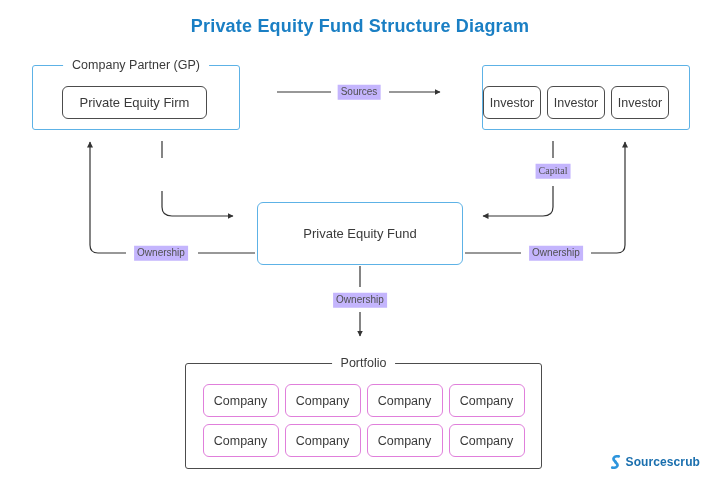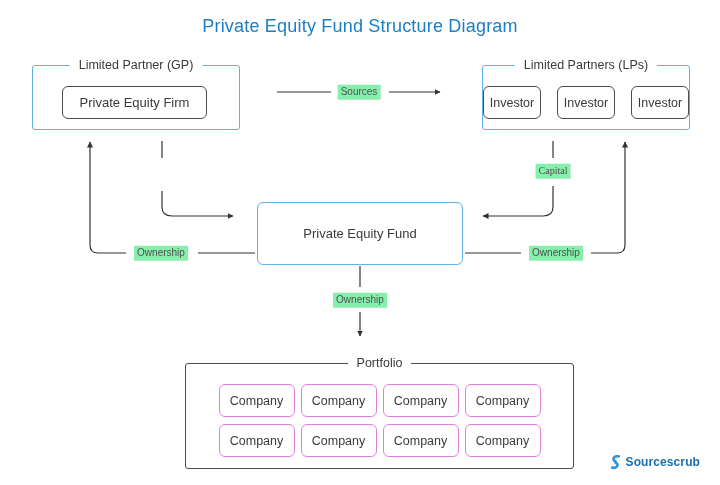--- a/index.html
+++ b/index.html
@@ -20,21 +20,21 @@
     font-family: "Liberation Sans", sans-serif;
     overflow: hidden;
   }
   .title {
     position: absolute;
     top: 16px; left: 0;
     width: 100%;
     margin: 0;
     text-align: center;
     font-size: 18px;
-    font-weight: normal;
+    font-weight: bold;
     letter-spacing: 0.2px;
     color: var(--title-blue);
   }
   #connector-lines {
     position: absolute;
     top: 0; left: 0;
     pointer-events: none;
   }
   .conn { fill: none; stroke: var(--line); stroke-width: 1.2px; }
   .arrowhead { fill: var(--line); }
@@ -63,43 +63,43 @@
   }
   .node.gray { border: 1.5px solid var(--box-gray); }
   .node.blue { border: 1.5px solid var(--accent-blue); align-items: center; }
   .node.pink { border: 1.5px solid var(--company-pink); }
 
   #gp   { left: 32px;  top: 65px; width: 206px; height: 63px; }
   #lp   { left: 482px; top: 65px; width: 206px; height: 63px; }
   .firm { position: absolute; left: 29px; top: 20px; width: 145px; height: 33px; font-size: 13px; }
   .investor-row {
     position: absolute; top: 20px; left: 0; width: 100%;
-    display: flex; justify-content: space-between; gap: 6px;
+    display: flex; justify-content: flex-start; gap: 6px;
   }
   .investor { width: 58px; height: 33px; }
 
   #fund {
     position: absolute;
     left: 257px; top: 202px;
     width: 206px; height: 63px;
     font-size: 13px;
   }
 
-  #portfolio { left: 185px; top: 363px; width: 355px; height: 104px; padding-left: 32px; }
+  #portfolio { left: 185px; top: 363px; width: 355px; height: 104px; }
   .companies {
     position: absolute; top: 20px; left: 0; width: 100%;
     display: flex; flex-wrap: wrap; justify-content: center;
     gap: 7px 6px;
   }
   .company { width: 76px; height: 33px; }
 
   .conn-label {
     position: absolute;
     transform: translate(-50%, -50%);
-    background: #86efac;
+    background: #c4b5fd;
     padding: 0 3px;
     font-size: 10px;
     line-height: 1.45;
     color: #4f4f4f;
     white-space: nowrap;
     text-align: center;
   }
 
   .brand {
     position: absolute;
@@ -146,28 +146,27 @@
       <path class="conn" d="M465 253 H521"></path>
       <path class="conn" d="M591 253 H617 Q625 253 625 245 V142" marker-end="url(#arrow)"></path>
     </g>
     <g>
       <path class="conn" d="M360 266 V287"></path>
       <path class="conn" d="M360 312 V336" marker-end="url(#arrow)"></path>
     </g>
   </svg>
 
   <div class="group blue" id="gp">
-    <span class="group-label">Limited Partner (GP)</span>
+    <span class="group-label">Company Partner (GP)</span>
     <div class="node gray firm">
       <span>Private Equity Firm</span>
     </div>
   </div>
 
   <div class="group blue" id="lp">
-    <span class="group-label">Limited Partners (LPs)</span>
     <div class="investor-row">
       <div class="node gray investor">
         <span>Investor</span>
       </div>
       <div class="node gray investor">
         <span>Investor</span>
       </div>
       <div class="node gray investor">
         <span>Investor</span>
       </div>

